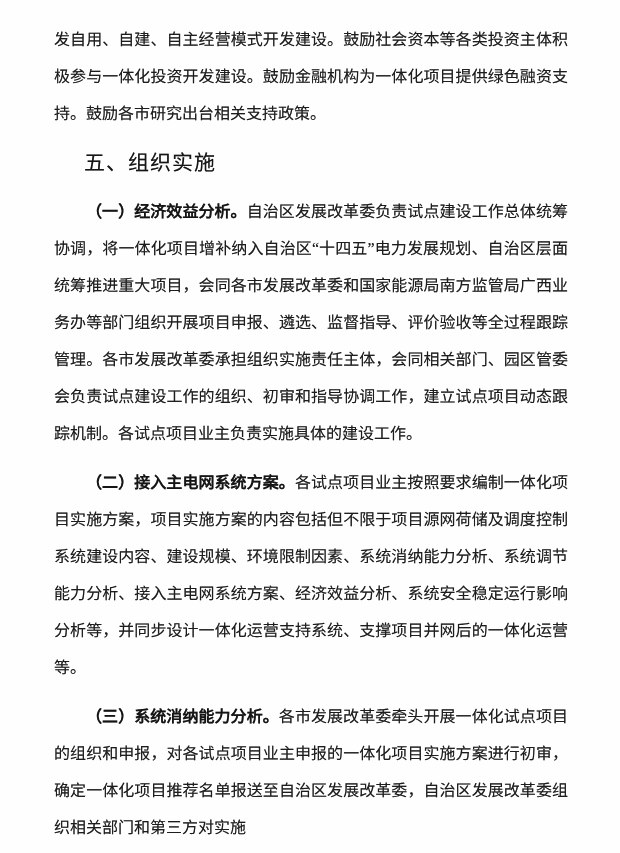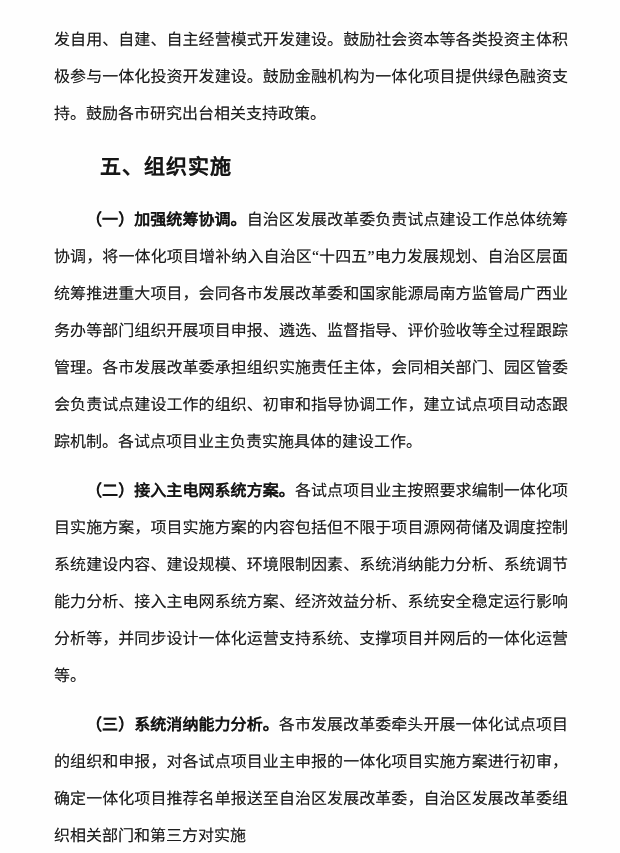--- a/index.html
+++ b/index.html
@@ -28,45 +28,45 @@
     font-size: 16px;
     line-height: 37px;
     text-align: justify;
     text-justify: inter-ideograph;
     letter-spacing: 0px;
   }
   .para.indent {
     text-indent: 2em;
   }
   .section-heading {
-    margin: 16px;
+    margin: 0;
     font-size: 21px;
     line-height: 37px;
-    font-weight: bold;
+    font-weight: normal;
     font-family: "Liberation Sans", "DejaVu Sans", sans-serif;
     text-indent: 2em;
     letter-spacing: 1px;
     color: #161616;
   }
   .lead {
     font-weight: bold;
     color: #151515;
   }
 </style>
 </head>
 <body>
 
 <div class="page">
 
   <p class="para">发自用、自建、自主经营模式开发建设。鼓励社会资本等各类投资主体积极参与一体化投资开发建设。鼓励金融机构为一体化项目提供绿色融资支持。鼓励各市研究出台相关支持政策。</p>
 
   <h2 class="section-heading">五、组织实施</h2>
 
   <p class="para indent">
-    <span class="lead">（一）加强统筹协调。</span><span>自治区发展改革委负责试点建设工作总体统筹协调，将一体化项目增补纳入自治区“十四五”电力发展规划、自治区层面统筹推进重大项目，会同各市发展改革委和国家能源局南方监管局广西业务办等部门组织开展项目申报、遴选、监督指导、评价验收等全过程跟踪管理。各市发展改革委承担组织实施责任主体，会同相关部门、园区管委会负责试点建设工作的组织、初审和指导协调工作，建立试点项目动态跟踪机制。各试点项目业主负责实施具体的建设工作。</span>
+    <span class="lead">（一）经济效益分析。</span><span>自治区发展改革委负责试点建设工作总体统筹协调，将一体化项目增补纳入自治区“十四五”电力发展规划、自治区层面统筹推进重大项目，会同各市发展改革委和国家能源局南方监管局广西业务办等部门组织开展项目申报、遴选、监督指导、评价验收等全过程跟踪管理。各市发展改革委承担组织实施责任主体，会同相关部门、园区管委会负责试点建设工作的组织、初审和指导协调工作，建立试点项目动态跟踪机制。各试点项目业主负责实施具体的建设工作。</span>
   </p>
 
   <p class="para indent">
     <span class="lead">（二）接入主电网系统方案。</span><span>各试点项目业主按照要求编制一体化项目实施方案，项目实施方案的内容包括但不限于项目源网荷储及调度控制系统建设内容、建设规模、环境限制因素、系统消纳能力分析、系统调节能力分析、接入主电网系统方案、经济效益分析、系统安全稳定运行影响分析等，并同步设计一体化运营支持系统、支撑项目并网后的一体化运营等。</span>
   </p>
 
   <p class="para indent">
     <span class="lead">（三）系统消纳能力分析。</span><span>各市发展改革委牵头开展一体化试点项目的组织和申报，对各试点项目业主申报的一体化项目实施方案进行初审，确定一体化项目推荐名单报送至自治区发展改革委，自治区发展改革委组织相关部门和第三方对实施</span>
   </p>
 

